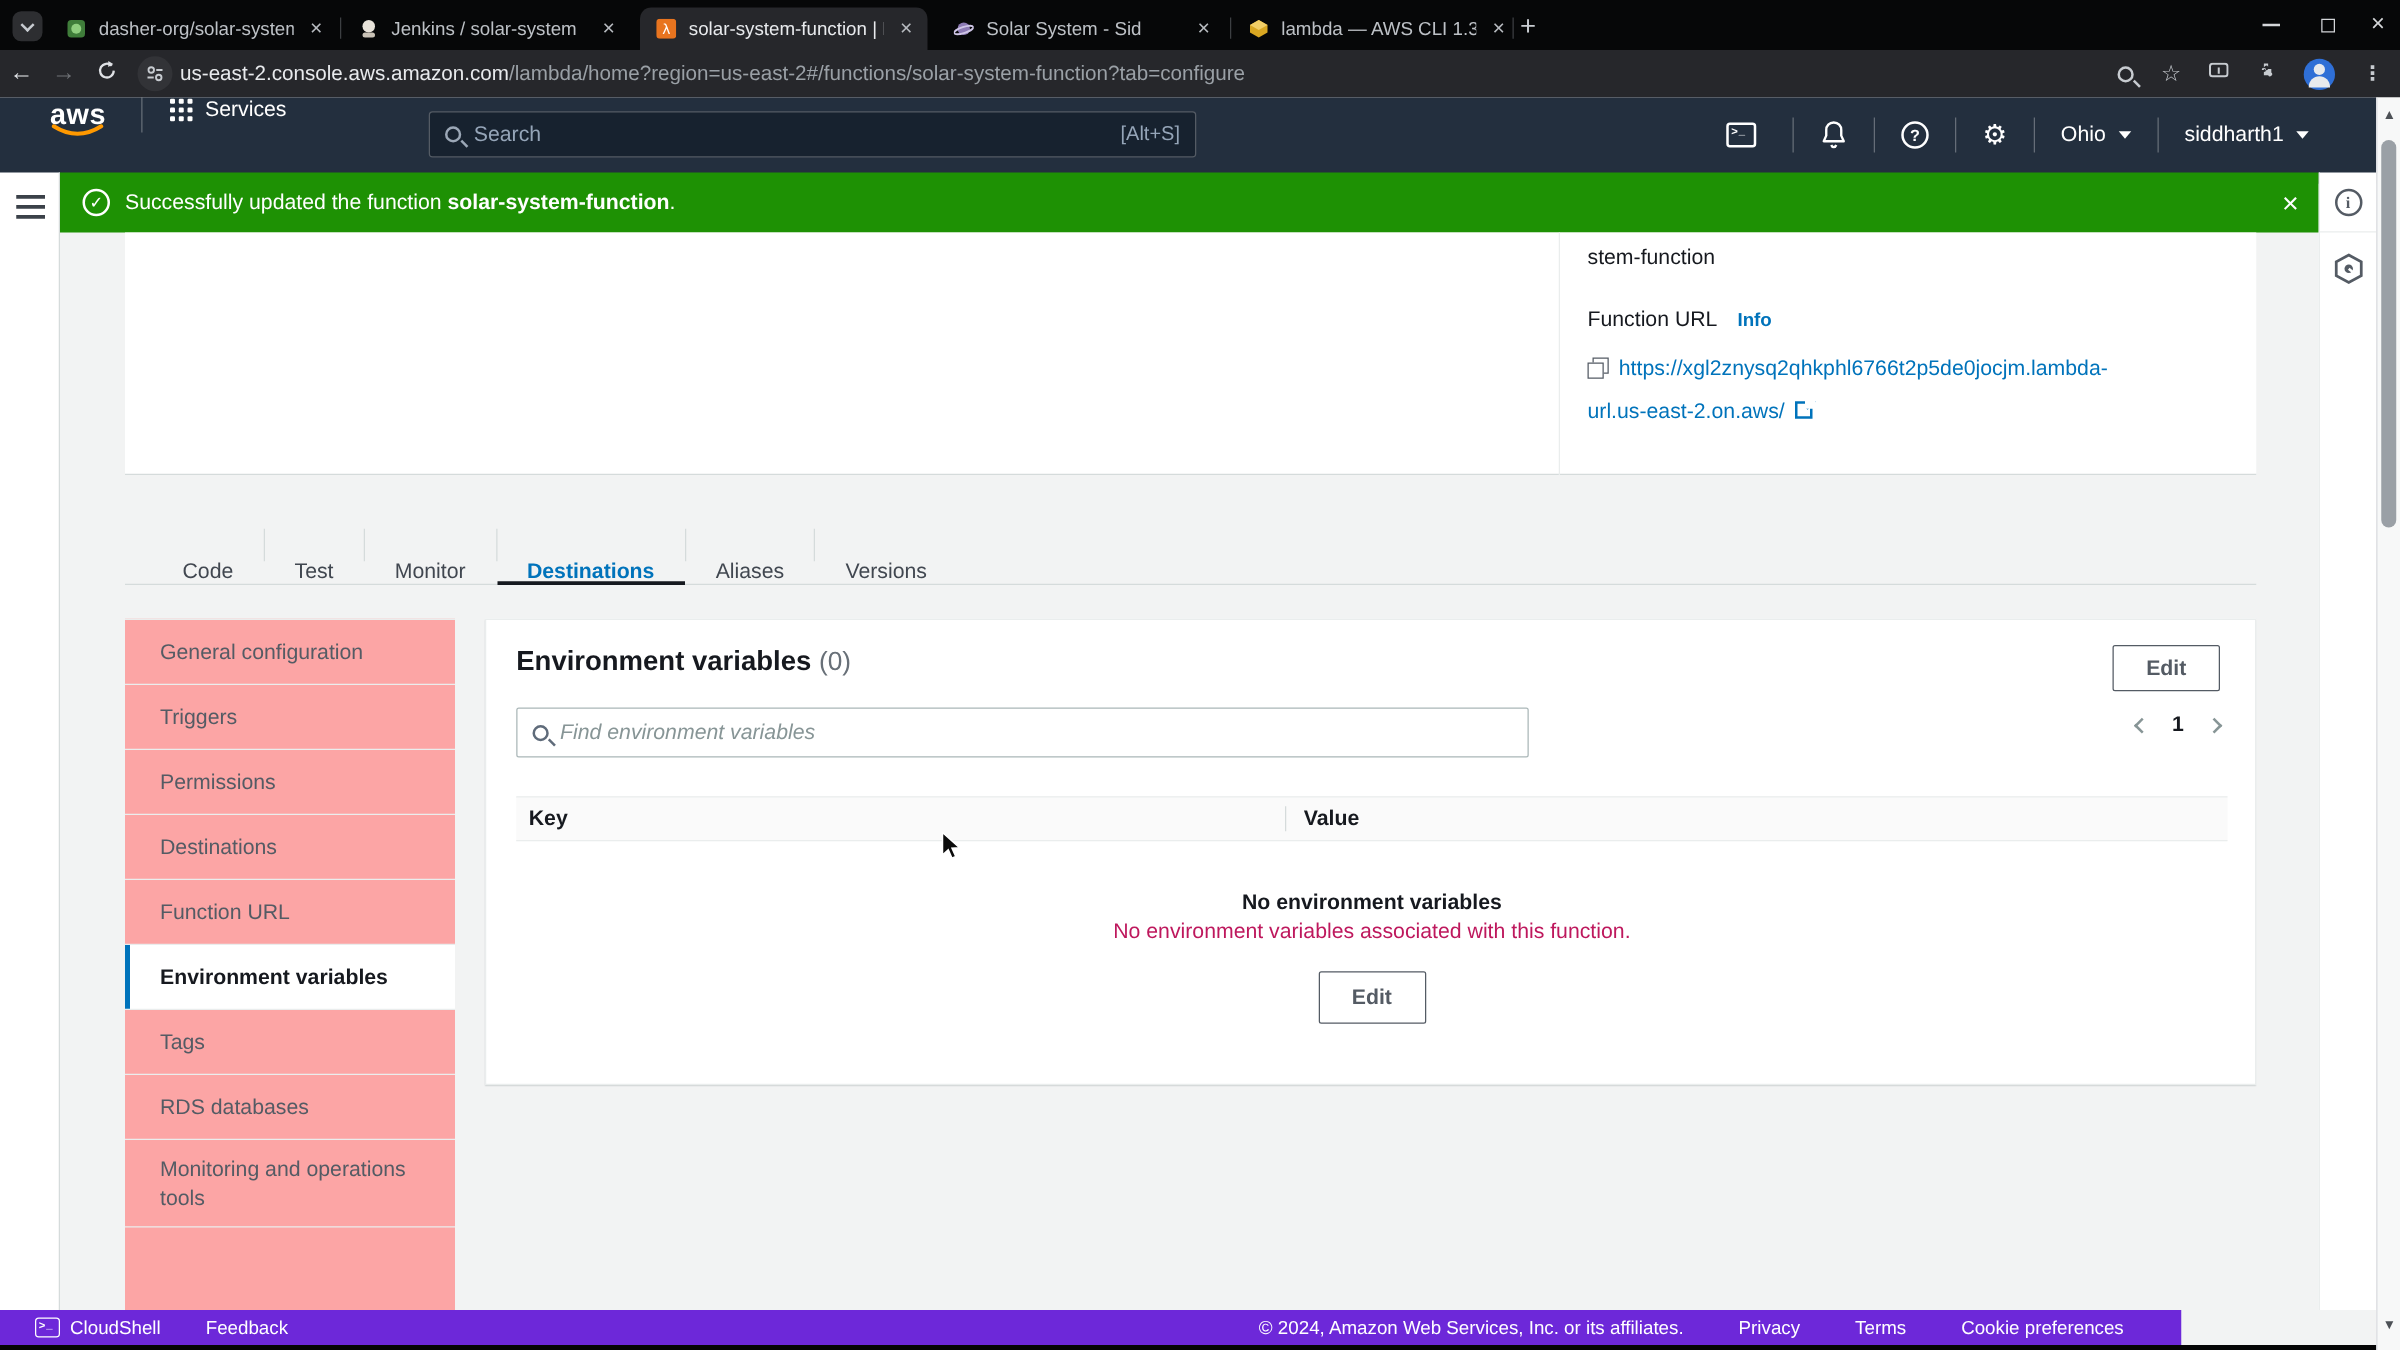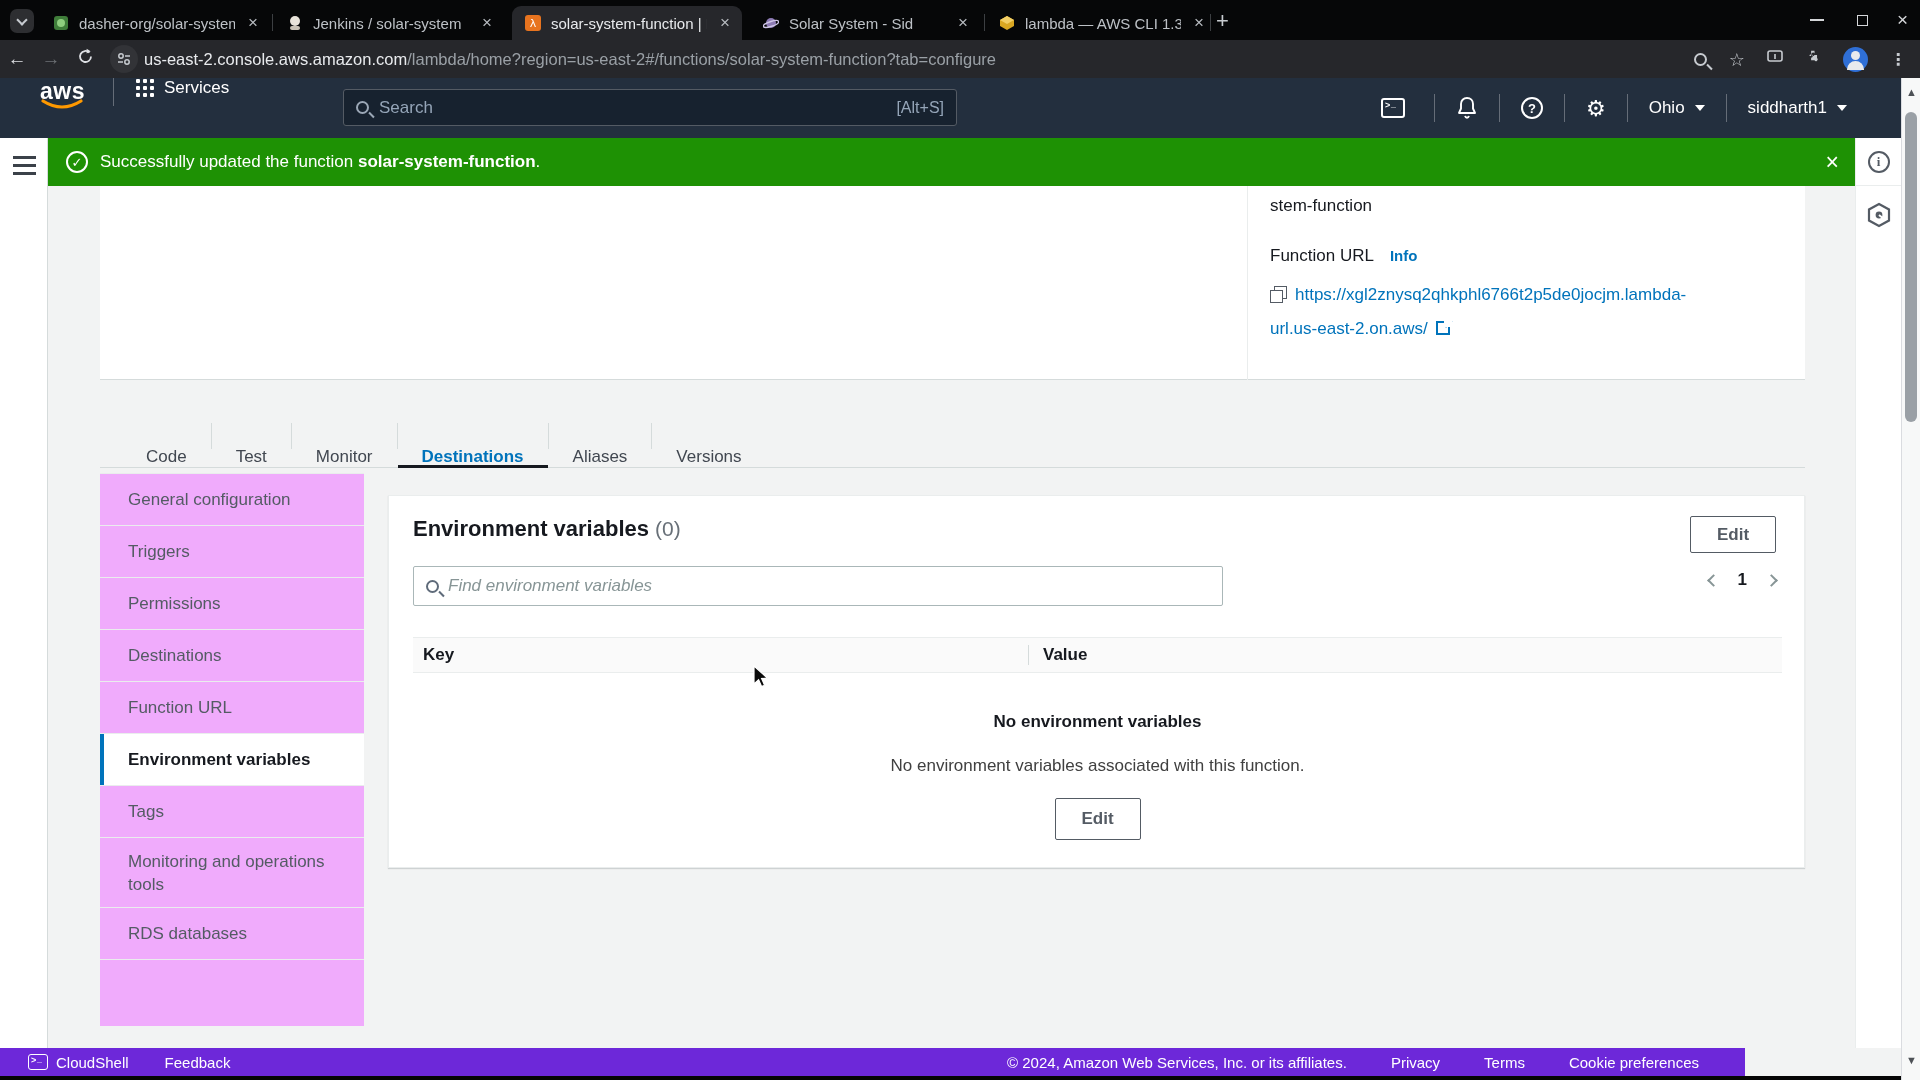--- a/index.html
+++ b/index.html
@@ -70,21 +70,21 @@
   .extic{display:inline-block;position:relative;width:14px;height:14px;border:2px solid #0073bb;margin-left:8px;vertical-align:-1px}
   .extic:after{content:"";position:absolute;right:-4px;top:-4px;width:8px;height:8px;background:#fff}
   .extic:before{content:"";position:absolute;right:-3px;top:-3px;width:9px;height:2px;background:#0073bb;transform:rotate(-45deg);transform-origin:right top}
   
   .ftabs{left:100px;top:405px;width:1705px;height:63px;border-bottom:1px solid #d5dbdb;display:flex;align-items:stretch;padding-left:22px}
   .ftab{position:relative;display:flex;align-items:flex-end;padding:0 24px;font-size:17px;color:#414750}
   .ftab.active{color:#0073bb;font-weight:bold}
   .ftab.active:after{content:"";position:absolute;left:0;right:0;bottom:-1px;height:3px;background:#16191f}
   .ftabdiv{width:1px;background:#d5dbdb;height:26px;align-self:center}
   
-  .sidenav{left:100px;top:473px;width:264px;height:553px;overflow:hidden;background:#f0abfc;border-top:1px solid #eaeded}
+  .sidenav{left:100px;top:495px;width:264px;height:553px;overflow:hidden;background:#fca5a5;border-top:1px solid #eaeded}
   .snitem{position:relative;display:flex;align-items:center;min-height:52px;padding:8px 14px 8px 28px;
     border-bottom:1px solid #eaeded;font-size:17px;color:#545b64;line-height:23px}
   .snitem.active{background:#fff;color:#16191f;font-weight:bold}
   .snitem.active:before{content:"";position:absolute;left:0;top:0;bottom:0;width:4px;background:#0073bb}
   
   .panel{left:388px;top:495px;width:1417px;height:373px;background:#fff;border:1px solid #eaeded;box-shadow:0 1px 1px rgba(0,28,36,.15)}
   .p-title{position:absolute;left:24px;top:20px;font-size:22px;color:#16191f}
   .p-title b{font-weight:bold}
   .p-title .cnt{color:#687078;font-weight:normal;font-size:21px}
   .btn{display:inline-flex;align-items:center;justify-content:center;background:#fff;border:1px solid #545b64;
@@ -98,21 +98,21 @@
     display:flex;align-items:center;padding:0 12px;gap:9px;background:#fff}
   .findbox input{flex:1;border:none;outline:none;font-size:17px;font-family:inherit;color:#16191f}
   .findbox input::placeholder{font-style:italic;color:#879596;opacity:1}
   .thead{position:absolute;left:24px;top:141px;width:1369px;height:36px;background:#fafafa;
     border-top:1px solid #eaeded;border-bottom:1px solid #eaeded;display:flex;align-items:center;font-size:17px;font-weight:bold;color:#16191f}
   .th-key{width:615px;padding-left:10px}
   .th-div{width:1px;height:20px;background:#d5dbdb}
   .th-val{padding-left:14px}
   .empty{position:absolute;left:24px;top:178px;width:1369px;text-align:center;color:#16191f}
   .empty .et{font-size:17px;font-weight:bold;margin-top:38px}
-  .empty .ed{font-size:17px;color:#404040;margin-top:24px}
+  .empty .ed{font-size:17px;color:#be185d;margin-top:3px}
   .empty .btn{width:86px;height:42px;margin-top:22px}
   
   .footer{left:0;top:1048px;width:1745px;height:28px;background:#6d28d9;color:#fff;display:flex;align-items:center;font-size:15px}
   .termbox{width:20px;height:16px;border:1.6px solid #fff;border-radius:3px;position:relative;margin:0 8px 0 0}
   .termbox:before{content:">";position:absolute;left:2px;top:0px;font-size:9px;font-weight:bold}
   .termbox:after{content:"_";position:absolute;left:8px;top:-1px;font-size:9px;font-weight:bold}
   .blackedge{left:0;top:1076px;width:1920px;height:4px;background:#050505}
   
   .scrollcol{left:1901px;top:78px;width:19px;height:1002px;background:#f7f8f8;border-left:1px solid #dadce0}
   .sthumb{position:absolute;left:3px;top:34px;width:12px;height:310px;background:#9aa0a6;border-radius:7px}
@@ -380,25 +380,25 @@
       </div>
     <div class="snitem">
         <span>Function URL</span>
       </div>
     <div class="snitem active">
         <span>Environment variables</span>
       </div>
     <div class="snitem">
         <span>Tags</span>
       </div>
+    <div class="snitem">
+        <span>RDS databases</span>
+      </div>
     <div class="snitem" style="min-height:70px">
         <span>Monitoring and operations tools</span>
-      </div>
-    <div class="snitem">
-        <span>RDS databases</span>
       </div>
   </div>
 
   <div class="abs panel">
     <div class="p-title">
       <b>Environment variables</b> <span class="cnt">(0)</span>
     </div>
     <button class="btn editbtn">Edit</button>
     <div class="pager">
       <span class="pgchev l"></span>

